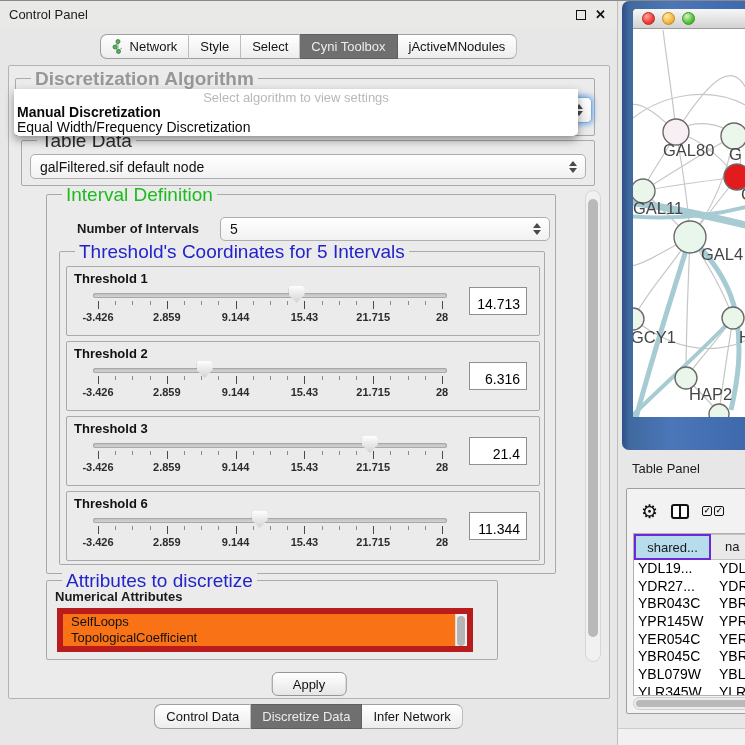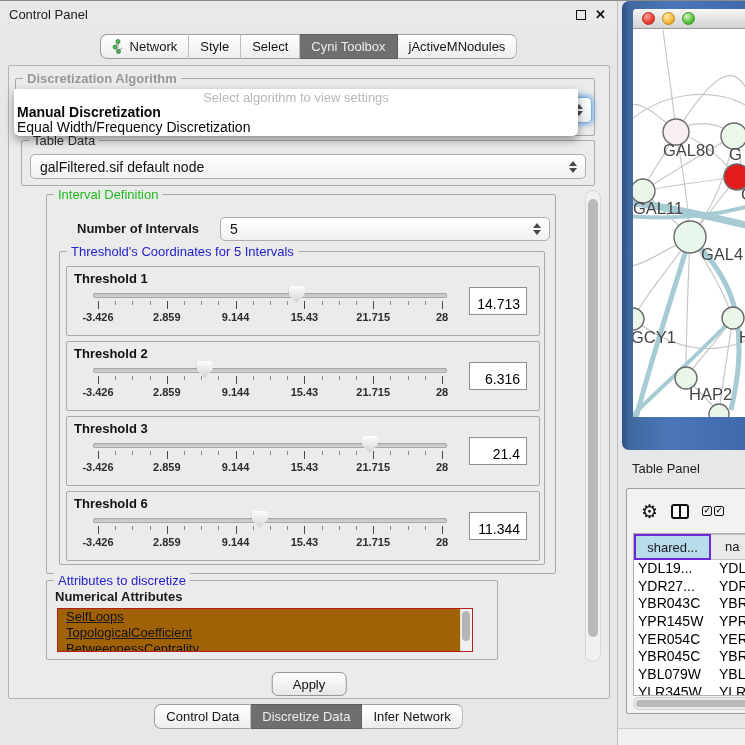--- a/index.html
+++ b/index.html
@@ -23,21 +23,21 @@
   .seg:first-child{border-left:1px solid #9f9f9f;border-radius:7px 0 0 7px;}
   .seg:last-child{border-radius:0 7px 7px 0;}
   .seg.sel{background:#6f6f6f;color:#ececec;border-color:#5e5e5e;}
   .neticon{display:inline-flex;}
 
   .cp-main{position:absolute;left:8px;top:64px;width:602px;height:634px;background:#ebebeb;
            border:1px solid #b3b3b3;border-radius:2px;}
 
   
   .group{position:absolute;border:1px solid #a9a9a9;border-radius:2px;}
-  .gtitle{position:absolute;top:-8px;left:7px;background:#ebebeb;padding:0 4px;font-size:13px;line-height:15px;}
+  .gtitle{position:absolute;top:-8px;left:15px;background:#ebebeb;padding:0 4px;font-size:19px;line-height:15px;}
   .gtitle.green{color:#1dbb1d;}
   .gtitle.blue{color:#2323cc;}
   .gtitle.gray{color:#979797;font-weight:bold;}
   .gtitle.dark{color:#2a2a2a;}
 
   
   .combo{position:absolute;background:linear-gradient(#ffffff,#f1f1f1);border:1px solid #aeaeae;
          border-radius:5px;font-size:14px;color:#111;padding-left:9px;display:flex;align-items:center;}
   .combo .spin{position:absolute;right:8px;top:50%;transform:translateY(-50%);display:flex;flex-direction:column;gap:2px;}
   .combo .spin i{width:0;height:0;border-left:4px solid transparent;border-right:4px solid transparent;display:block;}
@@ -73,21 +73,21 @@
          clip-path:polygon(12% 0,88% 0,100% 14%,100% 52%,50% 100%,0 52%,0 14%);
          filter:drop-shadow(0 0 1px #777);}
   .tick{position:absolute;top:12px;width:1px;height:4px;background:#8a8a8a;}
   .tick.major{height:8px;background:#4a4a4a;}
   .ticklab{position:absolute;top:22px;transform:translateX(-50%);font-size:11px;font-weight:600;color:#2c2c2c;white-space:nowrap;}
   .valuebox{position:absolute;right:12px;top:20px;width:58px;height:28px;background:#fff;border:1px solid #8f8f8f;
             font-size:14px;text-align:right;padding:5px 6px 0 0;color:#000;}
 
   .attr-group{left:25px;top:392px;width:452px;height:80px;}
   .attr-label{position:absolute;left:8px;top:8px;font-weight:bold;font-size:13px;}
-  .attr-list{position:absolute;left:10px;top:27px;width:416px;height:44px;background:#a16207;border:1px solid #b91c1c;overflow:hidden;text-decoration:underline;}
+  .attr-list{position:absolute;left:10px;top:27px;width:416px;height:44px;background:#f97316;border:6px solid #b91c1c;overflow:hidden;}
   .attr-item{height:16px;line-height:16px;padding-left:8px;font-size:13px;color:#111;}
   .list-sb{position:absolute;right:0;top:0;bottom:0;width:12px;background:#f0f0f0;border-left:1px solid #dcdcdc;}
   .list-sb .lthumb{position:absolute;right:2px;top:2px;width:8px;height:30px;background:#b5b5b5;border-radius:4px;}
 
   .sb-v{position:absolute;left:576px;top:124px;width:16px;height:472px;background:#f1f1f1;border:1px solid #d6d6d6;border-radius:8px;}
   .sb-v .vthumb{position:absolute;left:2px;top:8px;width:10px;height:438px;background:#b9b9b9;border-radius:6px;}
 
   .apply-btn{position:absolute;left:50%;top:606px;transform:translateX(-50%);height:24px;padding:0 20px;
              background:linear-gradient(#ffffff,#e6e6e6);border:1px solid #969696;border-radius:6px;
              font-size:13px;color:#111;font-family:"Liberation Sans",sans-serif;}

